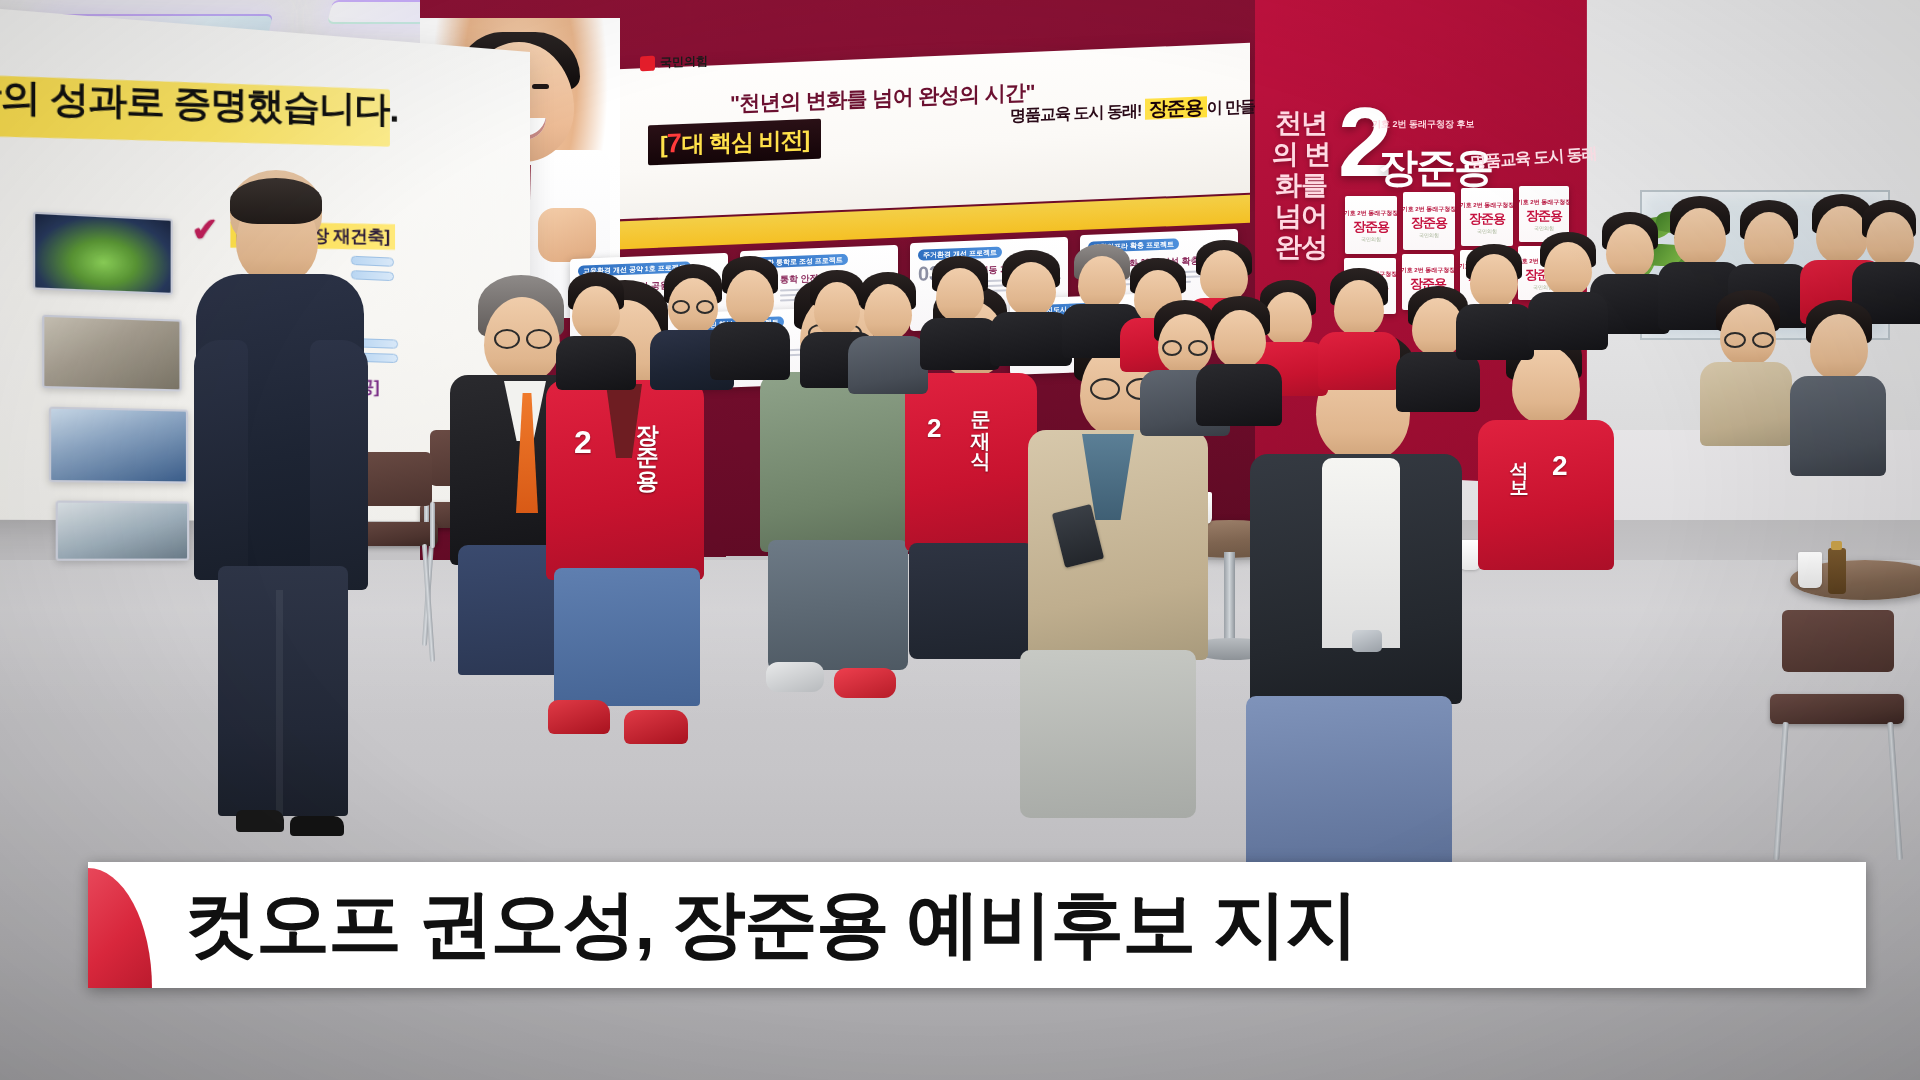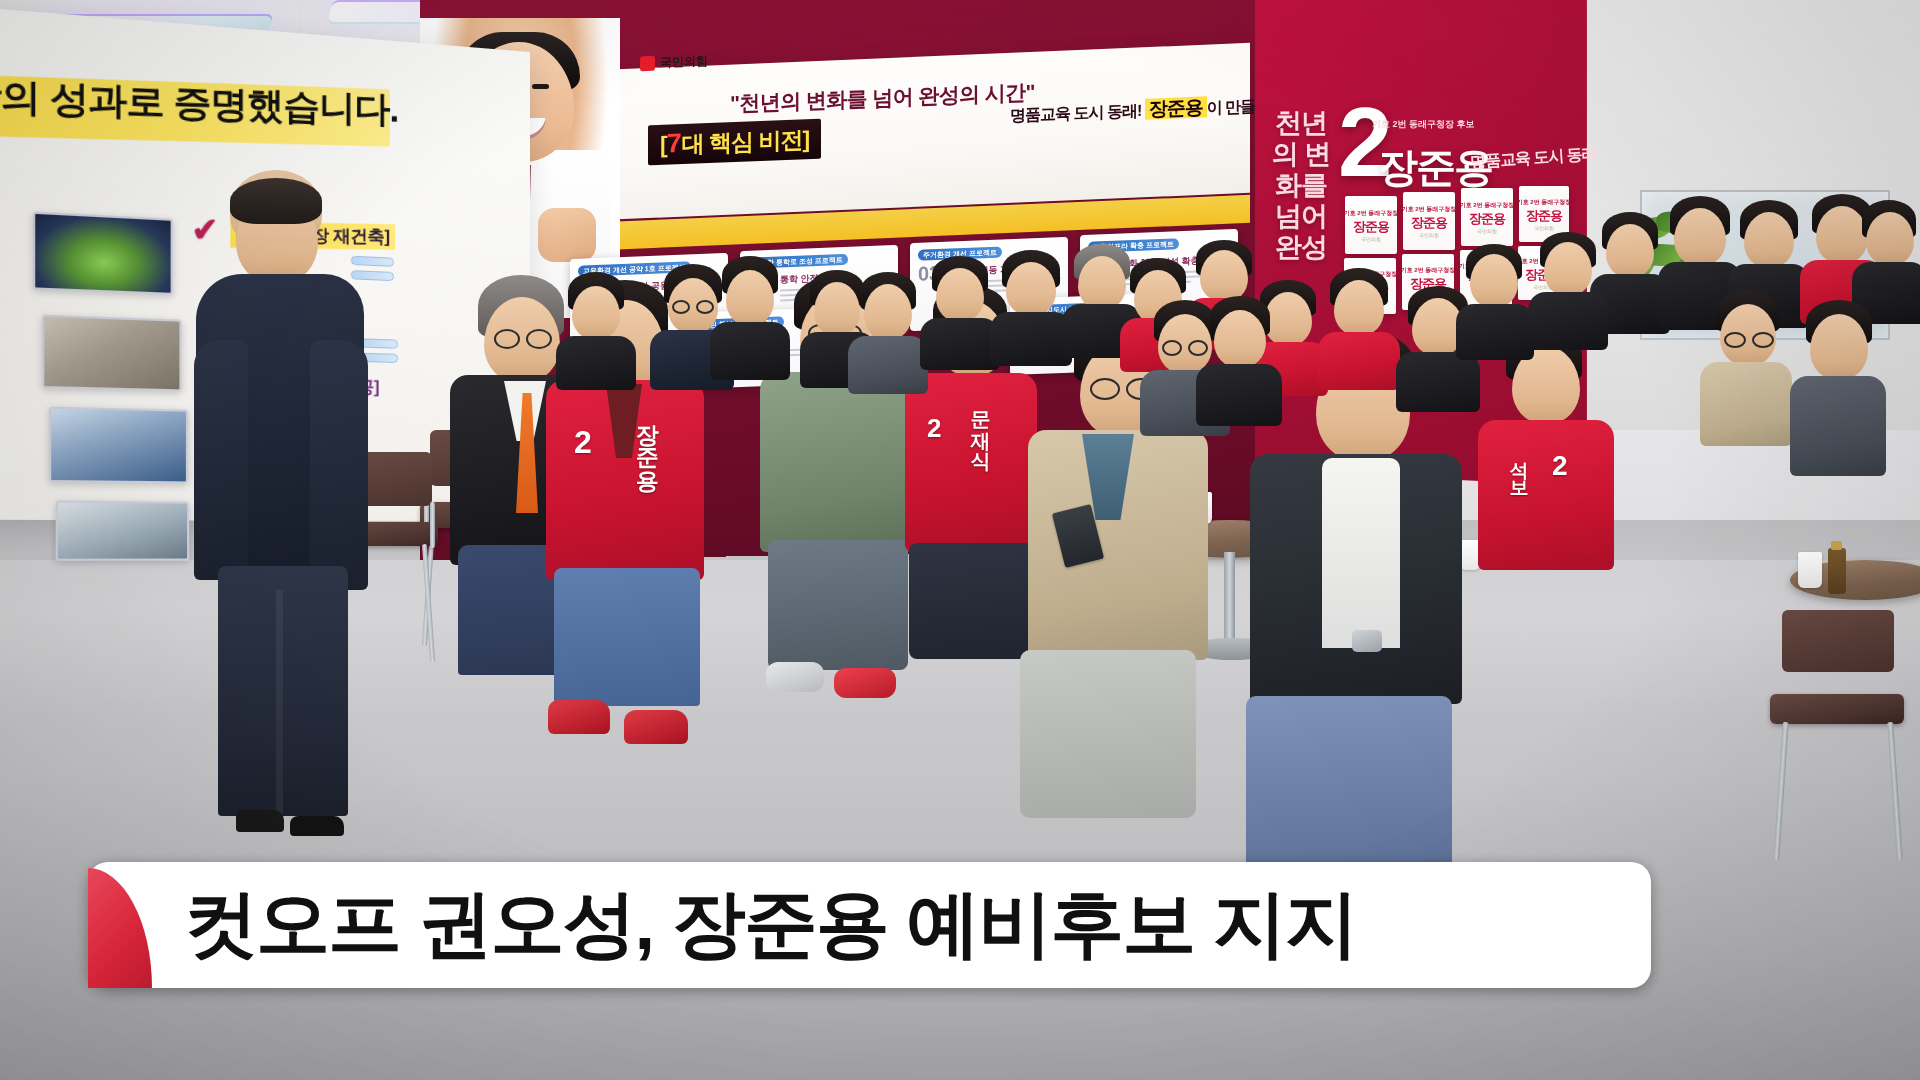--- a/index.html
+++ b/index.html
@@ -273,24 +273,23 @@
   .cup{ position:absolute; border-radius:2px 2px 6px 6px;
     background:linear-gradient(180deg,#ffffff,#e7e7e7); box-shadow:0 1px 3px rgba(0,0,0,.2); }
   .bottle{ position:absolute; border-radius:3px 3px 4px 4px;
     background:linear-gradient(180deg,#7b5a2e,#5a3f1e); }
   .bottle-cap{ position:absolute; background:#caa24a; border-radius:2px; }
   .phone{ position:absolute; background:linear-gradient(180deg,#3a3f46,#23262b);
     border-radius:3px; box-shadow:0 1px 3px rgba(0,0,0,.3); }
 
   
   .caption-bar{
-    position:absolute; left:88px; top:862px; width:1563px; height:126px;
+    position:absolute; left:88px; top:862px; width:1778px; height:126px;
     background:#ffffff;
     box-shadow:0 3px 14px rgba(0,0,0,.35);
-    border-radius:20px;
   }
   .caption-accent{
     position:absolute; left:0; top:6px; width:64px; height:120px;
     background:linear-gradient(135deg,#e8475a 0%,#d8273c 55%,#bb1b2e 100%);
     border-radius:0 0 0 0;
     clip-path: ellipse(100% 100% at 0% 100%);
   }
   .caption-text{
     position:absolute; left:96px; top:50%; transform:translateY(-50%);
     font-size:74px; font-weight:900; color:#101010; letter-spacing:-2px;

